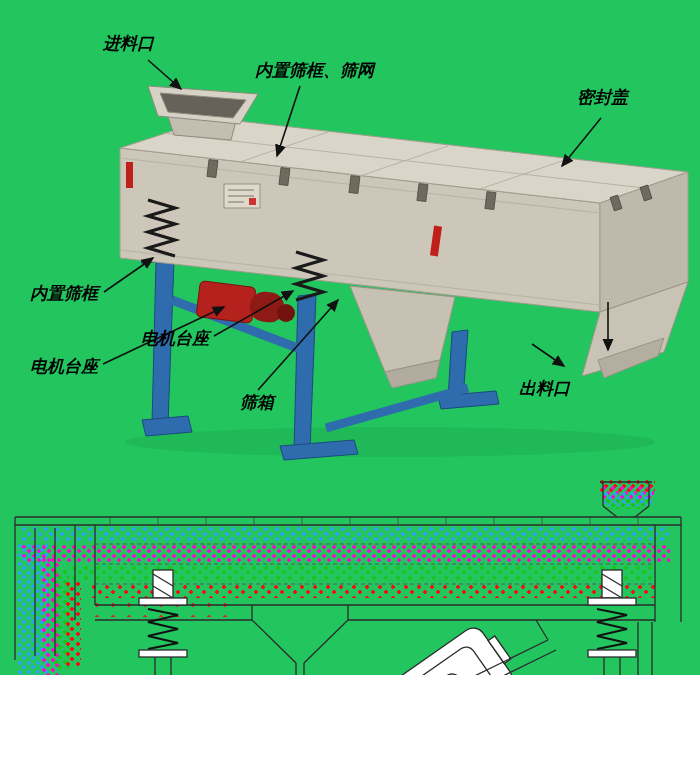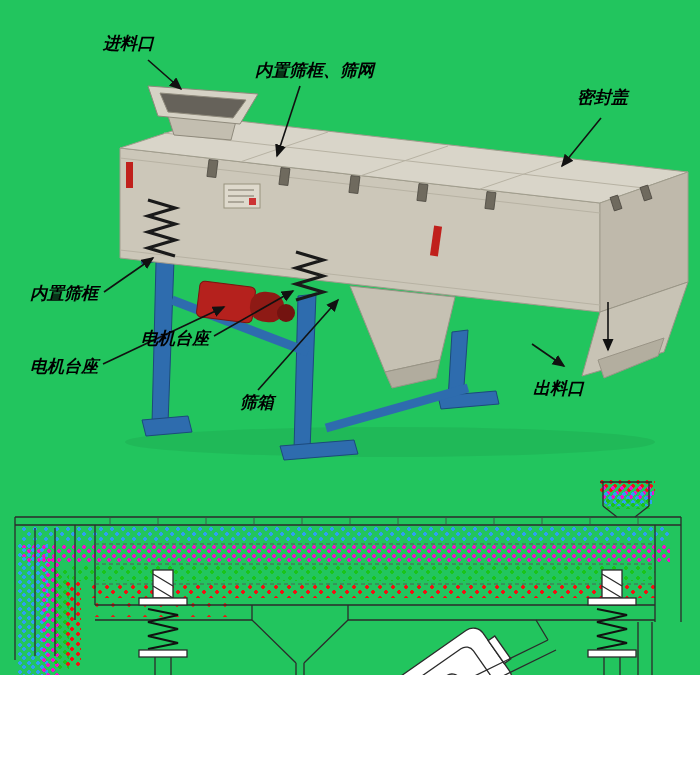--- a/index.html
+++ b/index.html
@@ -120,21 +120,21 @@
       </g>
     </svg>
 
     <div class="part-label" style="left:103px;top:32px">进料口</div>
     <div class="part-label" style="left:255px;top:59px">内置筛框、筛网</div>
     <div class="part-label" style="left:577px;top:86px">密封盖</div>
     <div class="part-label" style="left:30px;top:282px">内置筛框</div>
     <div class="part-label" style="left:141px;top:327px">电机台座</div>
     <div class="part-label" style="left:30px;top:355px">电机台座</div>
     <div class="part-label" style="left:240px;top:391px">筛箱</div>
-    <div class="part-label" style="left:533px;top:377px">出料口</div>
+    <div class="part-label" style="left:519px;top:377px">出料口</div>
   </div>
 
   <div class="schematic-area">
 
     <div class="dots" style="left:22px;top:57px;width:648px;height:15px;background-image:radial-gradient(circle at 2px 2px,#2f9ff0 1.7px,transparent 2.1px),radial-gradient(circle at 7px 7px,#2f9ff0 1.7px,transparent 2.1px);background-size:11px 10px;"></div>
     <div class="dots" style="left:22px;top:75px;width:648px;height:18px;background-image:radial-gradient(circle at 2px 2px,#ee13c8 1.7px,transparent 2.1px),radial-gradient(circle at 7px 6px,#ee13c8 1.7px,transparent 2.1px);background-size:10px 9px;"></div>
     <div class="dots" style="left:72px;top:96px;width:583px;height:15px;background-image:radial-gradient(circle at 2px 2px,#1ac41a 1.6px,transparent 2px),radial-gradient(circle at 8px 6px,#1ac41a 1.6px,transparent 2px);background-size:12px 10px;"></div>
     <div class="dots" style="left:92px;top:115px;width:563px;height:13px;background-image:radial-gradient(circle at 2px 2px,#f01313 1.6px,transparent 2px),radial-gradient(circle at 8px 7px,#f01313 1.6px,transparent 2px);background-size:13px 11px;"></div>
 
     <div class="dots" style="left:18px;top:74px;width:30px;height:190px;background-image:radial-gradient(circle at 2px 2px,#2f9ff0 1.7px,transparent 2.1px),radial-gradient(circle at 6px 6px,#2f9ff0 1.7px,transparent 2.1px);background-size:9px 9px;"></div>

